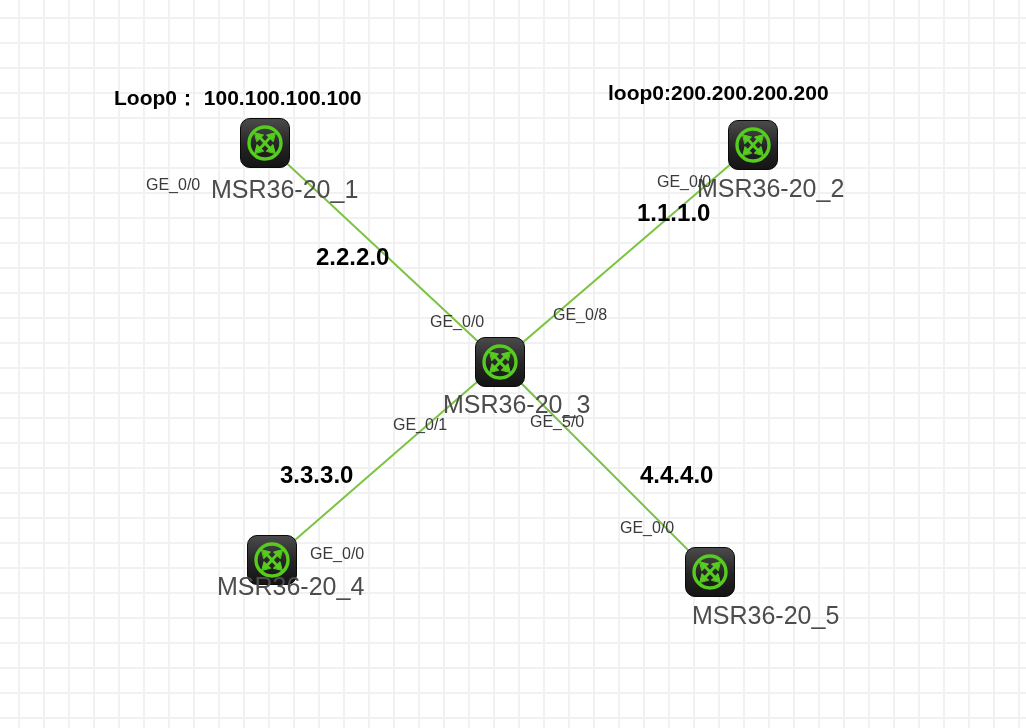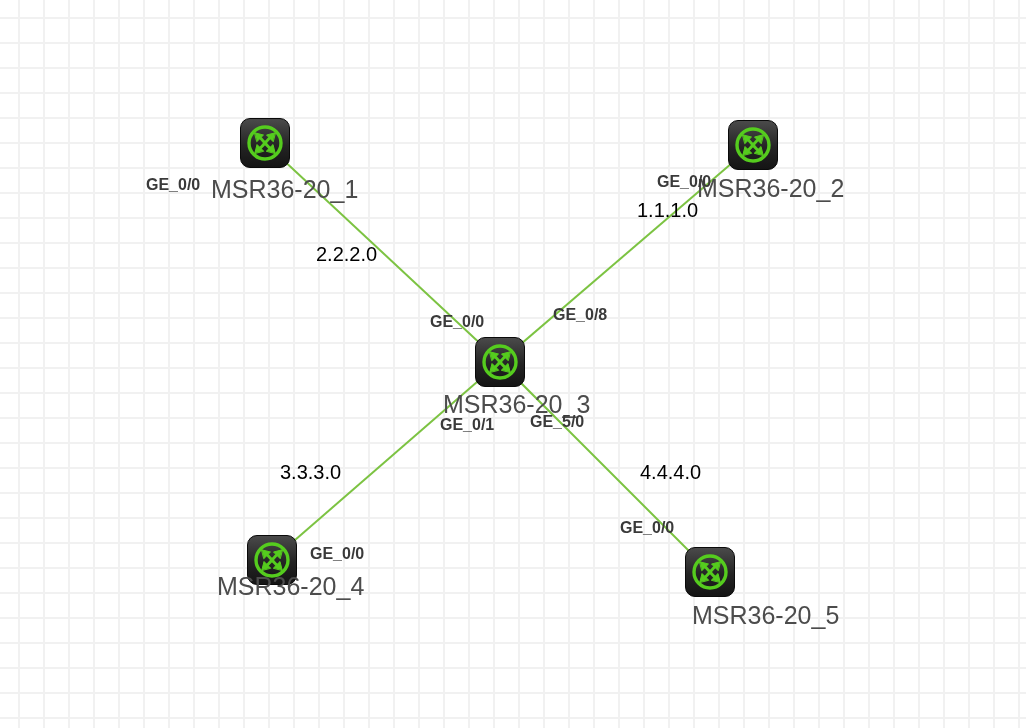--- a/index.html
+++ b/index.html
@@ -14,24 +14,24 @@
     background-image:
       linear-gradient(to right,#f1f1f1 2px,transparent 2px),
       linear-gradient(to bottom,#f1f1f1 2px,transparent 2px);
     background-size:25px 25px;
     background-position:18px 17px;
   }
   .links{position:absolute;left:0;top:0;z-index:1;}
   .links line{stroke:#7cc342;stroke-width:2;}
   .device{position:absolute;width:50px;height:50px;z-index:2;cursor:pointer;}
   .router-svg{display:block;width:50px;height:50px;}
-  .lbl{position:absolute;white-space:nowrap;z-index:3;font-weight:bold;}
+  .lbl{position:absolute;white-space:nowrap;z-index:3;}
   .dev-name{font-size:25px;font-weight:normal;color:#4c4c4c;}
   .if-label{font-size:16px;color:#3a3a3a;}
-  .net-label{font-size:20px;font-weight:normal;color:#000000;}
+  .net-label{font-size:24px;font-weight:bold;color:#000000;}
   .loop-label{font-size:21px;font-weight:bold;color:#000000;}
 </style>
 </head>
 <body>
 
 
 
 <svg width="0" height="0" aria-hidden="true">
   <defs>
     <linearGradient id="icongrad" x1="0" y1="0" x2="0" y2="1">
@@ -125,26 +125,28 @@
       </g>
     </svg>
   </div>
 
   <div class="lbl dev-name" style="left:211px;top:175px;">MSR36-20_1</div>
   <div class="lbl dev-name" style="left:697px;top:174px;">MSR36-20_2</div>
   <div class="lbl dev-name" style="left:443px;top:390px;">MSR36-20_3</div>
   <div class="lbl dev-name" style="left:217px;top:572px;">MSR36-20_4</div>
   <div class="lbl dev-name" style="left:692px;top:601px;">MSR36-20_5</div>
 
+  <div class="lbl loop-label" style="left:114px;top:84px;">Loop0： 100.100.100.100</div>
+  <div class="lbl loop-label" style="left:608px;top:81px;">loop0:200.200.200.200</div>
 
   <div class="lbl if-label" style="left:146px;top:176px;">GE_0/0</div>
   <div class="lbl if-label" style="left:657px;top:173px;">GE_0/0</div>
   <div class="lbl if-label" style="left:430px;top:313px;">GE_0/0</div>
   <div class="lbl if-label" style="left:553px;top:306px;">GE_0/8</div>
-  <div class="lbl if-label" style="left:393px;top:416px;padding-left:47px;">GE_0/1</div>
+  <div class="lbl if-label" style="left:393px;top:416px;">GE_0/1</div>
   <div class="lbl if-label" style="left:530px;top:413px;text-align:right;">GE_5/0</div>
   <div class="lbl if-label" style="left:310px;top:545px;">GE_0/0</div>
   <div class="lbl if-label" style="left:620px;top:519px;">GE_0/0</div>
 
   <div class="lbl net-label" style="left:316px;top:243px;">2.2.2.0</div>
   <div class="lbl net-label" style="left:637px;top:199px;">1.1.1.0</div>
   <div class="lbl net-label" style="left:280px;top:461px;">3.3.3.0</div>
   <div class="lbl net-label" style="left:628px;top:461px;margin-left:12px;">4.4.4.0</div>
 
 </div>

